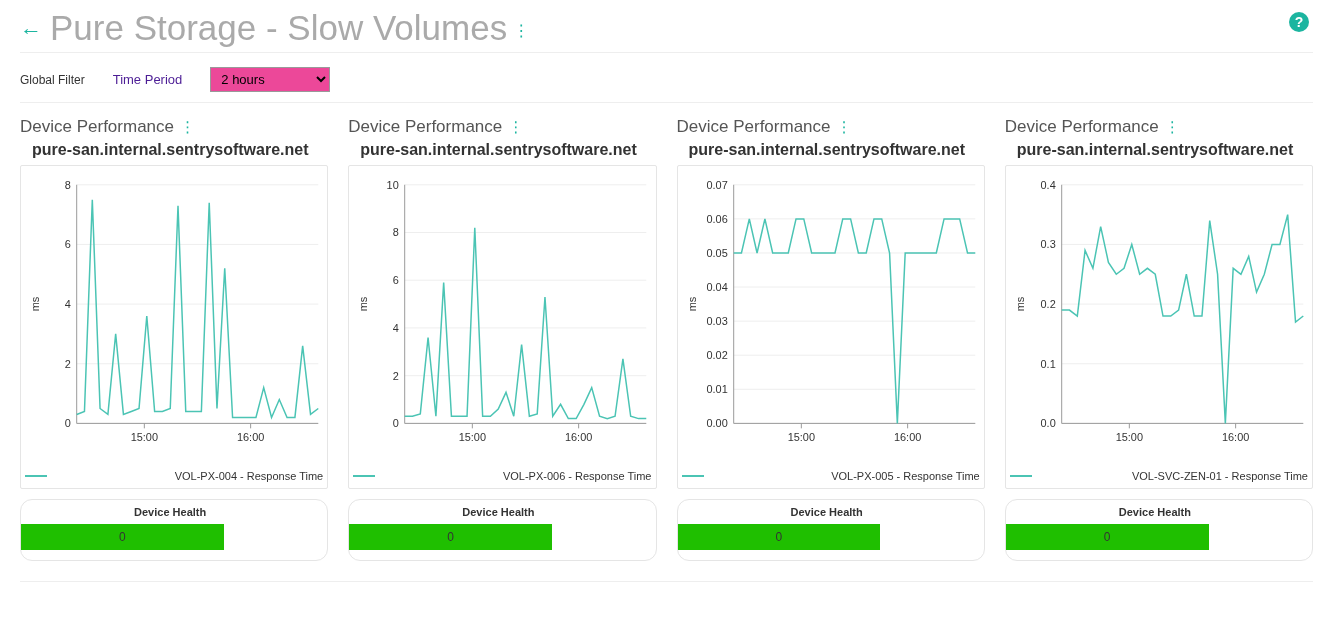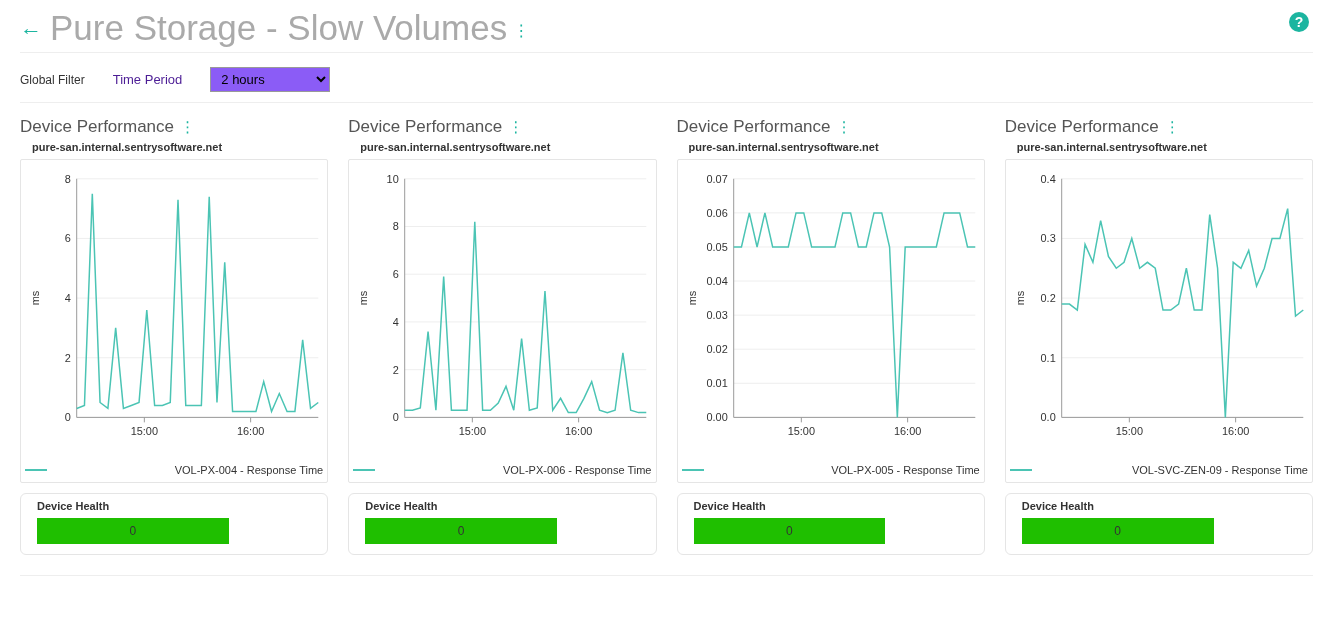--- a/index.html
+++ b/index.html
@@ -6,32 +6,32 @@
   body { font-family: "Helvetica Neue", Arial, sans-serif; background: #fff; width: 1333px; }
   .page { padding: 0 20px 20px 20px; }
   .header { display: flex; align-items: center; padding: 8px 0 4px 0; position: relative; border-bottom: 1px solid #eee;}
   .back-arrow { color: #1cb5a0; font-size: 22px; font-weight: bold; margin-right: 8px; cursor: pointer; user-select:none;}
   .page-title { color: #aaa; font-size: 35px; font-weight: 300; }
   .title-menu { color:#1cb5a0; font-size:16px; margin-left:6px; cursor:pointer; position:relative; top:2px;}
   .help-icon { position:absolute; right:4px; top:12px; width:20px; height:20px; border-radius:50%; background:#1cb5a0; color:#fff; font-size:14px; text-align:center; line-height:20px; font-weight:bold; cursor:pointer;}
   .filter-bar { display:flex; align-items:center; padding:14px 0 10px 0; border-bottom:1px solid #eee; gap:28px;}
   .filter-label { font-size:12px; color:#333; }
   .time-period-label { font-size:13px; color:#4c1d95; }
-  .time-select { font-size:13px; padding:3px 6px; width:120px; border:1px solid #999; background:#8b5cf6;}
+  .time-select { font-size:13px; padding:3px 6px; width:120px; border:1px solid #999; background:#ec4899;}
   .panels { display:flex; gap:20px; padding-top:14px; border-bottom:1px solid #eee; padding-bottom:20px;}
   .panel { flex:1; min-width:0; }
   .panel-title-row { display:flex; align-items:center; gap:6px; margin-bottom:4px;text-align:right;}
   .panel-title { font-size:17px; color:#555; font-weight:400;}
   .panel-menu { color:#1cb5a0; font-size:15px; cursor:pointer; }
-  .subtitle { font-size:11px; font-weight:bold; color:#333; margin-bottom:6px; padding-left:12px;}
+  .subtitle { font-size:16px; font-weight:bold; color:#333; margin-bottom:6px; padding-left:12px;}
   .chart-card { border:1px solid #e5e5e5; border-radius:2px; padding:8px 4px 4px 4px; }
   .chart-svg { width:100%; height:290px; display:block;}
   .legend { display:flex; align-items:center; justify-content:space-between; font-size:11px; color:#333; padding:6px 0 2px 0; gap:6px; white-space:nowrap; overflow:hidden;}
   .legend-swatch { width:22px; height:2px; background:#4bc4b4; display:inline-block;}
-  .health-card { border:1px solid #e5e5e5; border-radius:6px; margin-top:10px; padding:6px 8px 10px 16px;}
+  .health-card { border:1px solid #e5e5e5; border-radius:12px; margin-top:10px; padding:6px 8px 10px 0;text-align:center;}
   .health-label { font-size:11px; font-weight:bold; color:#333; margin-bottom:6px;}
   .health-bar { background:#1fbf00; height:26px; width:68%; color:#333; font-size:12px; display:flex; align-items:center; justify-content:center;}
   .axis-line { stroke:#999; stroke-width:1;}
   .series-line { stroke:#4bc4b4; stroke-width:1.5; fill:none; }
 </style>
 </head>
 <body>
 <div class="page">
 
 <div class="header">
@@ -197,21 +197,21 @@
             <line x1="52" x2="52" y1="10" y2="250" class="axis-line"></line>
             <text transform="rotate(-90)" x="-130" y="14" text-anchor="middle" font-size="11" fill="#333">ms</text>
             <line x1="120.04" x2="120.04" y1="250" y2="255" stroke="#999"></line>
             <text x="120.04" y="268" text-anchor="middle" font-size="11" fill="#333">15:00</text>
             <line x1="226.95999999999998" x2="226.95999999999998" y1="250" y2="255" stroke="#999"></line>
             <text x="226.95999999999998" y="268" text-anchor="middle" font-size="11" fill="#333">16:00</text>
             <path d="M52.0 136.0 L59.8 136.0 L67.7 142.0 L75.5 76.0 L83.4 94.0 L91.2 52.0 L99.0 88.0 L106.9 100.0 L114.7 94.0 L122.5 70.0 L130.4 100.0 L138.2 94.0 L146.1 100.0 L153.9 142.0 L161.7 142.0 L169.6 136.0 L177.4 100.0 L185.3 142.0 L193.1 142.0 L200.9 46.0 L208.8 100.0 L216.6 250.0 L224.5 94.0 L232.3 100.0 L240.1 82.0 L248.0 118.0 L255.8 100.0 L263.6 70.0 L271.5 70.0 L279.3 40.0 L287.2 148.0 L295.0 142.0 " class="series-line"></path>
           </svg>
           <div class="legend">
             <span class="legend-swatch"></span>
-            <span>VOL-SVC-ZEN-09 - Response Time</span>
+            <span>VOL-SVC-ZEN-01 - Response Time</span>
           </div>
         </div>
         <div class="health-card">
           <div class="health-label">Device Health</div>
           <div class="health-bar">
             <span>0</span>
           </div>
         </div>
       </div>
     </div>

